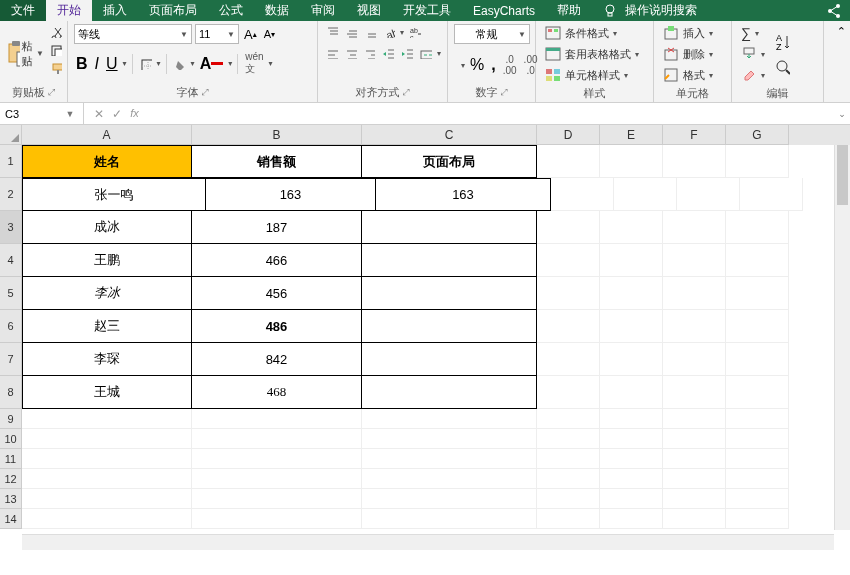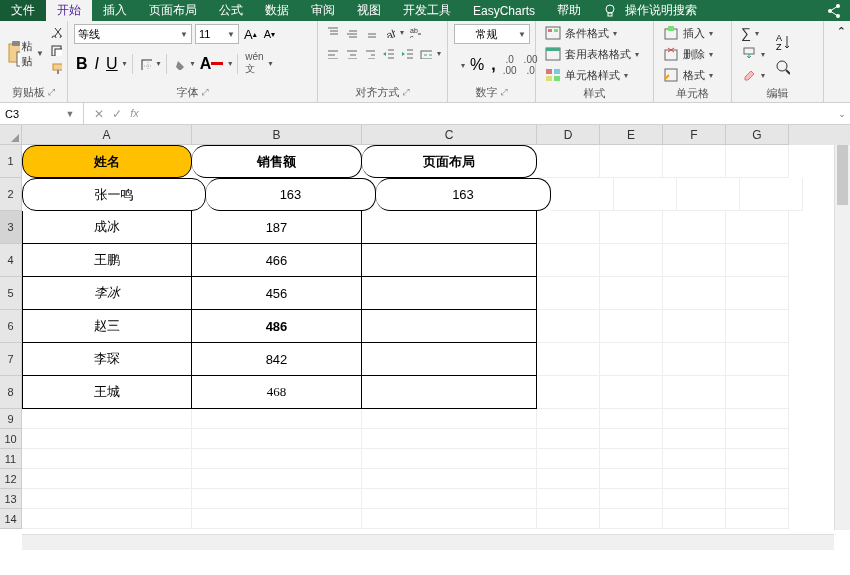--- a/index.html
+++ b/index.html
@@ -28,21 +28,21 @@
 .fx{font-style:italic;font-size:11px;}
 .grid{position:relative;height:425px;overflow:hidden;}
 .colheads{height:20px;display:flex;background:#e6e6e6;}
 .corner{width:22px;border-right:1px solid #ccc;border-bottom:1px solid #ccc;background:#e6e6e6;position:relative;}
 .corner:after{content:'';position:absolute;right:2px;bottom:2px;width:0;height:0;border-left:8px solid transparent;border-bottom:8px solid #999;}
 .ch{border-right:1px solid #ccc;border-bottom:1px solid #ccc;text-align:center;font-size:12px;color:#333;display:flex;align-items:center;justify-content:center;}
 .rows{display:flex;flex-direction:column;}
 .gr{display:flex;height:20px;}
 .rh{width:22px;background:#e6e6e6;border-right:1px solid #ccc;border-bottom:1px solid #ccc;font-size:11px;color:#333;display:flex;align-items:center;justify-content:center;}
 .gc{border-right:1px solid #eee;border-bottom:1px solid #eee;font-size:13px;display:flex;align-items:center;justify-content:center;}
-.bT{border-top:1.5px solid #000;border-radius:14px;}
+.bT{border-top:1.5px solid #000;}
 .bB{border-bottom:1.5px solid #000;}
 .bL{border-left:1.5px solid #000;}
 .bR{border-right:1.5px solid #000;}
 .hdr1{background:#ffc000;}
 .scroll-y{position:absolute;right:0;top:20px;bottom:20px;width:16px;background:#f0f0f0;border-left:1px solid #ddd;}
 .scroll-y .thumb{position:absolute;top:0;left:2px;right:2px;height:60px;background:#c8c8c8;}
 .scroll-x{position:absolute;left:22px;right:16px;bottom:0;height:16px;background:#f0f0f0;border-top:1px solid #ddd;}
 .svgicon{width:16px;height:16px;}
 .mini{font-size:10px;color:#555;}
 .expand-ic{font-size:9px;color:#777;}

